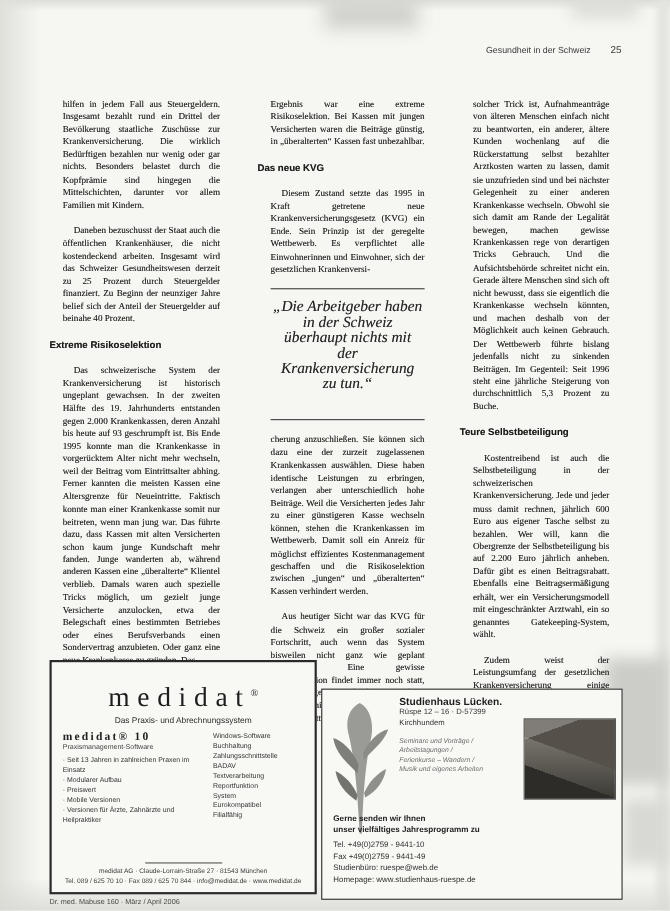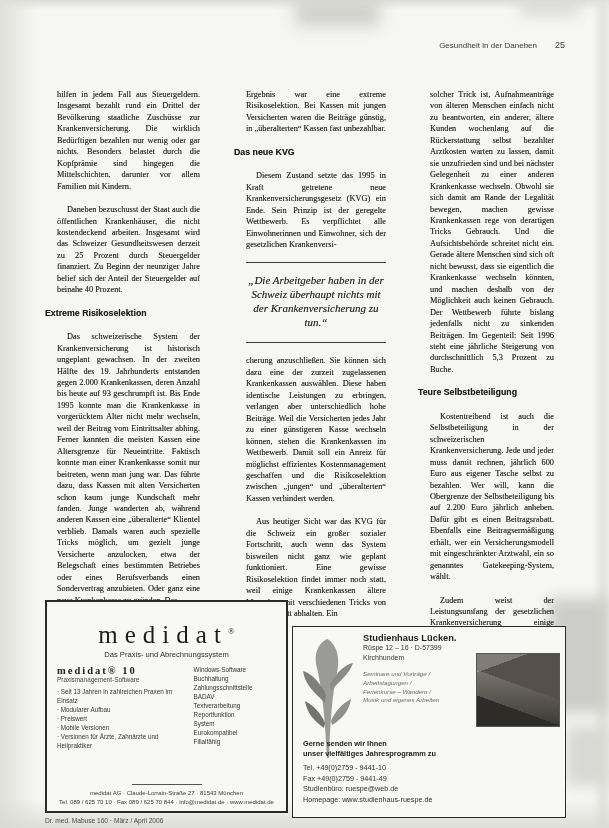--- a/index.html
+++ b/index.html
@@ -21,22 +21,22 @@
 
   .col{position:absolute;top:77px;text-align:justify;font-size:8.3px;line-height:11.45px;
        text-shadow:0 0 .5px rgba(40,40,40,.55);}
   #col1{left:45px;width:167px;}
   #col2{left:234px;width:164px;}
   #col3{left:418px;width:148px;}
   .col p{margin:12px;}
   .col p.ind{text-indent:10px;}
   .col h3{font-family:"Liberation Sans",sans-serif;font-size:8.8px;margin:9px 0 4px 0;color:#1c1c1c;}
 
-  .pullquote{margin:8px 0;padding:10px 2px 13px 2px;border-top:1px solid #3c3c3c;border-bottom:1px solid #3c3c3c;
-             font-style:italic;text-align:center;font-size:11px;line-height:14px;text-indent:0 !important;}
+  .pullquote{margin:8px 0;padding:10px 2px 24px 2px;border-top:1px solid #3c3c3c;border-bottom:1px solid #3c3c3c;
+             font-style:italic;text-align:center;font-size:14px;line-height:14px;text-indent:0 !important;}
 
   
   #ad-medidat{position:absolute;left:45px;top:600px;width:243px;height:213px;border:2px solid #2a2a2a;
               background:#f8f8f5;box-sizing:border-box;font-family:"Liberation Sans",sans-serif;}
   #ad-medidat .brand{font-family:"Liberation Serif",serif;text-align:center;font-size:25px;letter-spacing:7px;
                      margin-top:19px;color:#1d1d1d;}
   #ad-medidat .brand sup{font-size:9px;letter-spacing:0;}
   #ad-medidat .tagline{text-align:center;font-size:7.6px;margin-top:1px;color:#2c2c2c;}
   #ad-medidat .cols{display:flex;padding:6px 8px 0 10px;gap:20px;}
   #ad-medidat .lcol{width:58%;}
@@ -76,21 +76,21 @@
   <div class="artifact a-topband"></div>
   <div class="artifact a-topsmudge"></div>
   <div class="artifact a-topright"></div>
   <div class="artifact a-leftstrip"></div>
   <div class="artifact a-rightstrip"></div>
   <div class="artifact a-rightblotch"></div>
   <div class="artifact a-rightblotch2"></div>
   <div class="artifact a-bottom"></div>
 
   <div id="header">
-    <span>Gesundheit in der Daneben</span>
+    <span>Gesundheit in der Schweiz</span>
     <span class="pnum">25</span>
   </div>
 
   <div class="col" id="col1">
     <p>hilfen in jedem Fall aus Steuergeldern. Insgesamt bezahlt rund ein Drittel der Bevölkerung staatliche Zuschüsse zur Krankenversicherung. Die wirklich Bedürftigen bezahlen nur wenig oder gar nichts. Besonders belastet durch die Kopfprämie sind hingegen die Mittelschichten, darunter vor allem Familien mit Kindern.</p>
     <p class="ind">Daneben bezuschusst der Staat auch die öffentlichen Krankenhäuser, die nicht kostendeckend arbeiten. Insgesamt wird das Schweizer Gesundheitswesen derzeit zu 25 Prozent durch Steuergelder finanziert. Zu Beginn der neunziger Jahre belief sich der Anteil der Steuergelder auf beinahe 40 Prozent.</p>
     <h3>Extreme Risikoselektion</h3>
     <p class="ind">Das schweizerische System der Krankenversicherung ist historisch ungeplant gewachsen. In der zweiten Hälfte des 19. Jahrhunderts entstanden gegen 2.000 Krankenkassen, deren Anzahl bis heute auf 93 geschrumpft ist. Bis Ende 1995 konnte man die Krankenkasse in vorgerücktem Alter nicht mehr wechseln, weil der Beitrag vom Eintrittsalter abhing. Ferner kannten die meisten Kassen eine Altersgrenze für Neueintritte. Faktisch konnte man einer Krankenkasse somit nur beitreten, wenn man jung war. Das führte dazu, dass Kassen mit alten Versicherten schon kaum junge Kundschaft mehr fanden. Junge wanderten ab, während anderen Kassen eine „überalterte“ Klientel verblieb. Damals waren auch spezielle Tricks möglich, um gezielt junge Versicherte anzulocken, etwa der Belegschaft eines bestimmten Betriebes oder eines Berufsverbands einen Sondervertrag anzubieten. Oder ganz eine neue Krankenkasse zu gründen. Das</p>
   </div>
 

